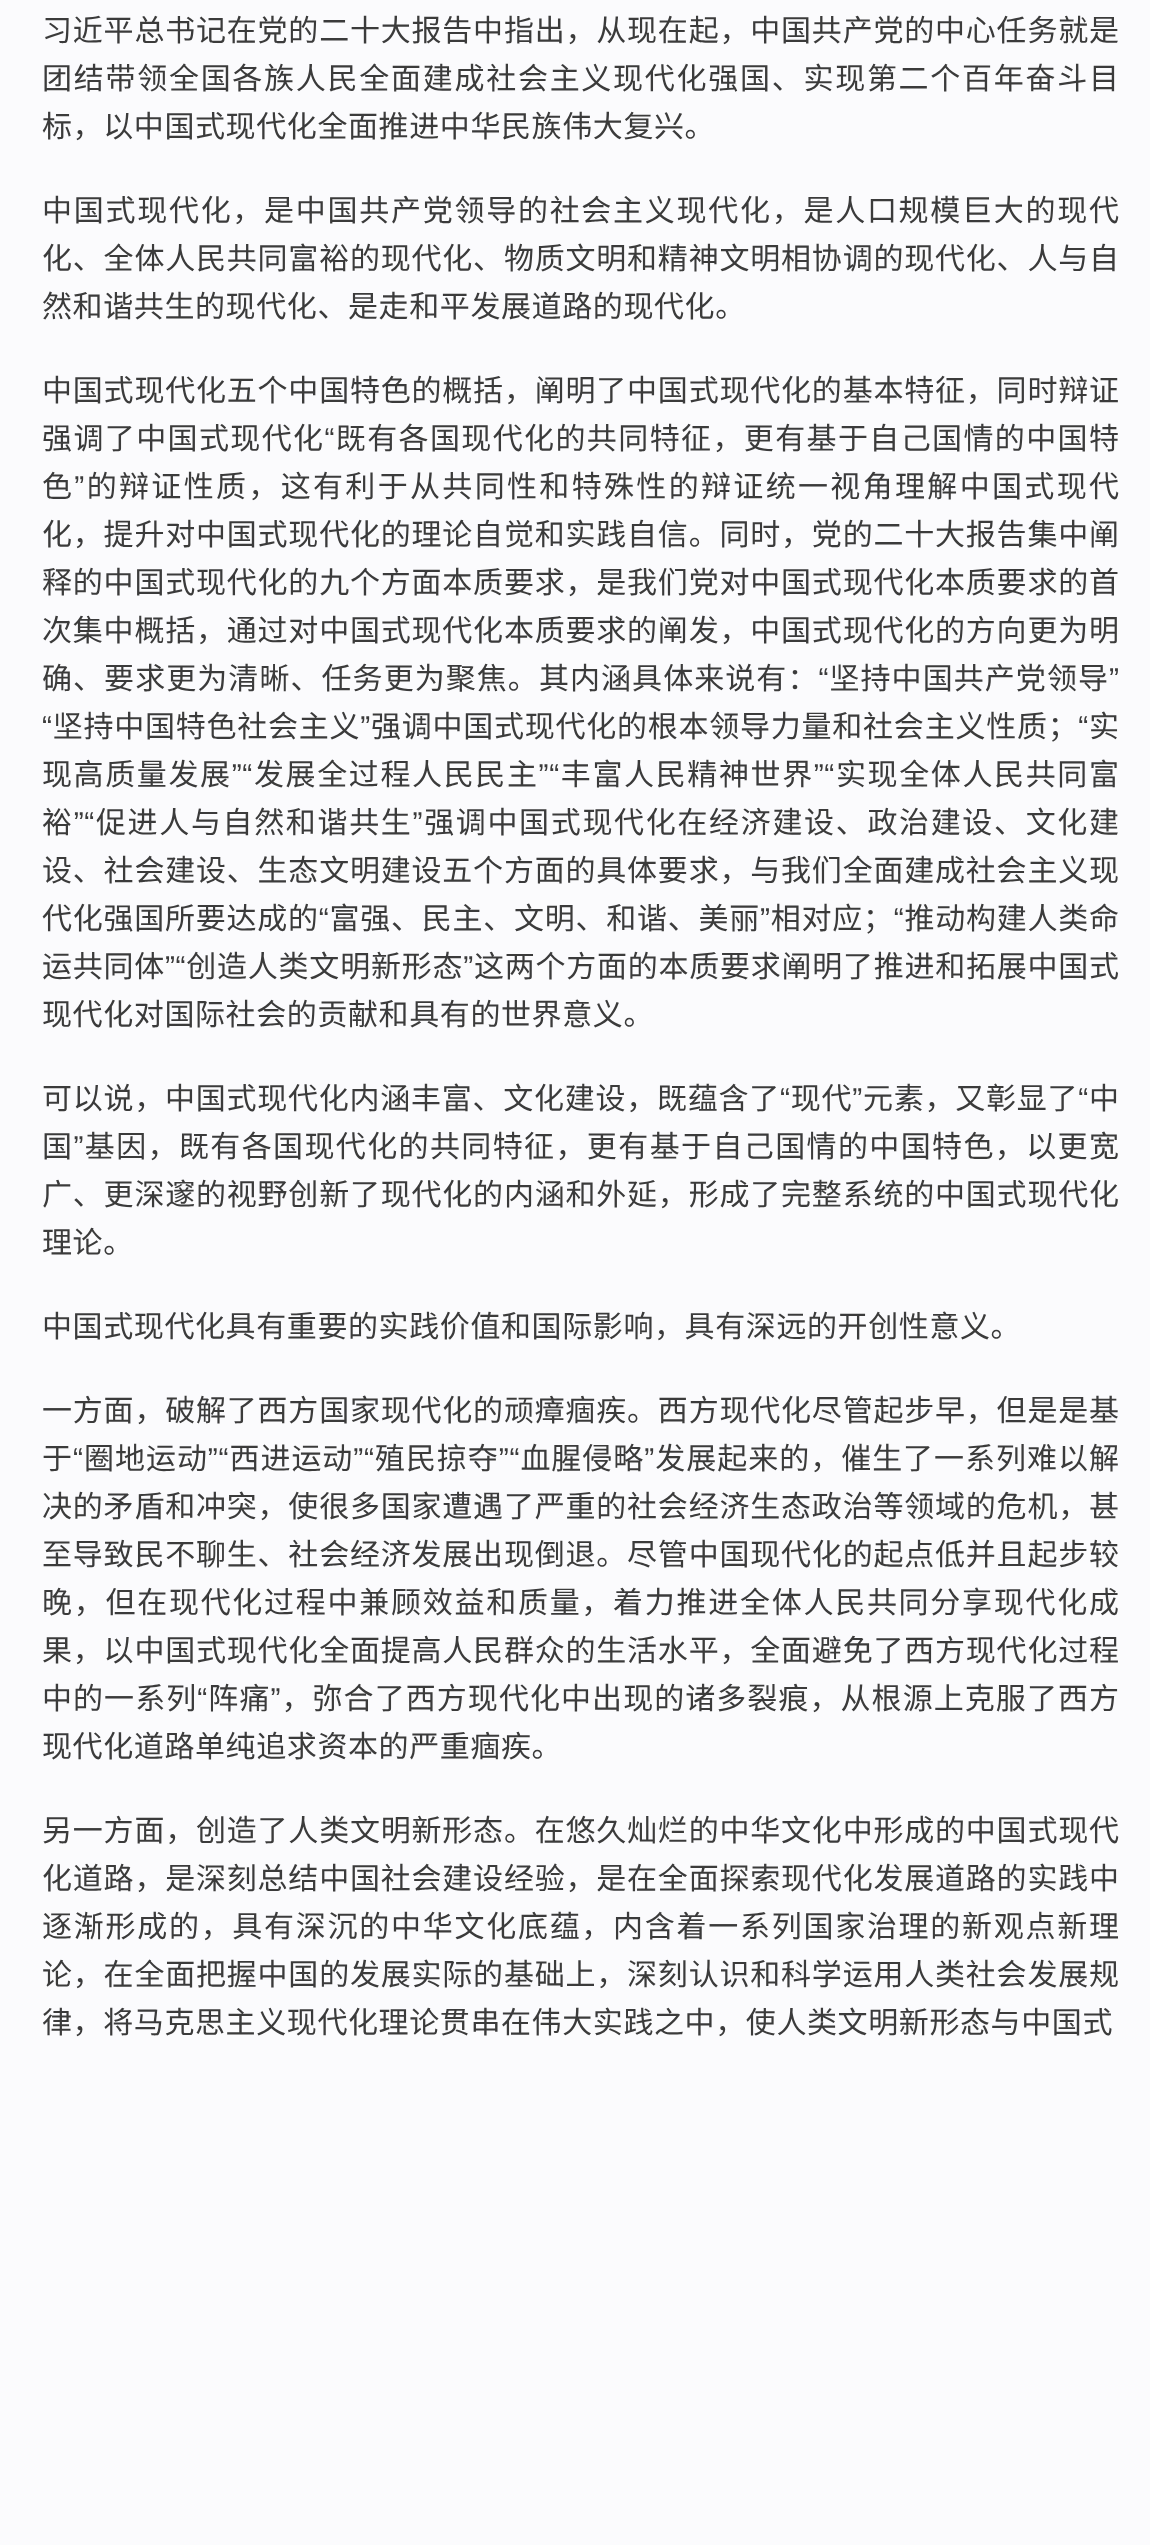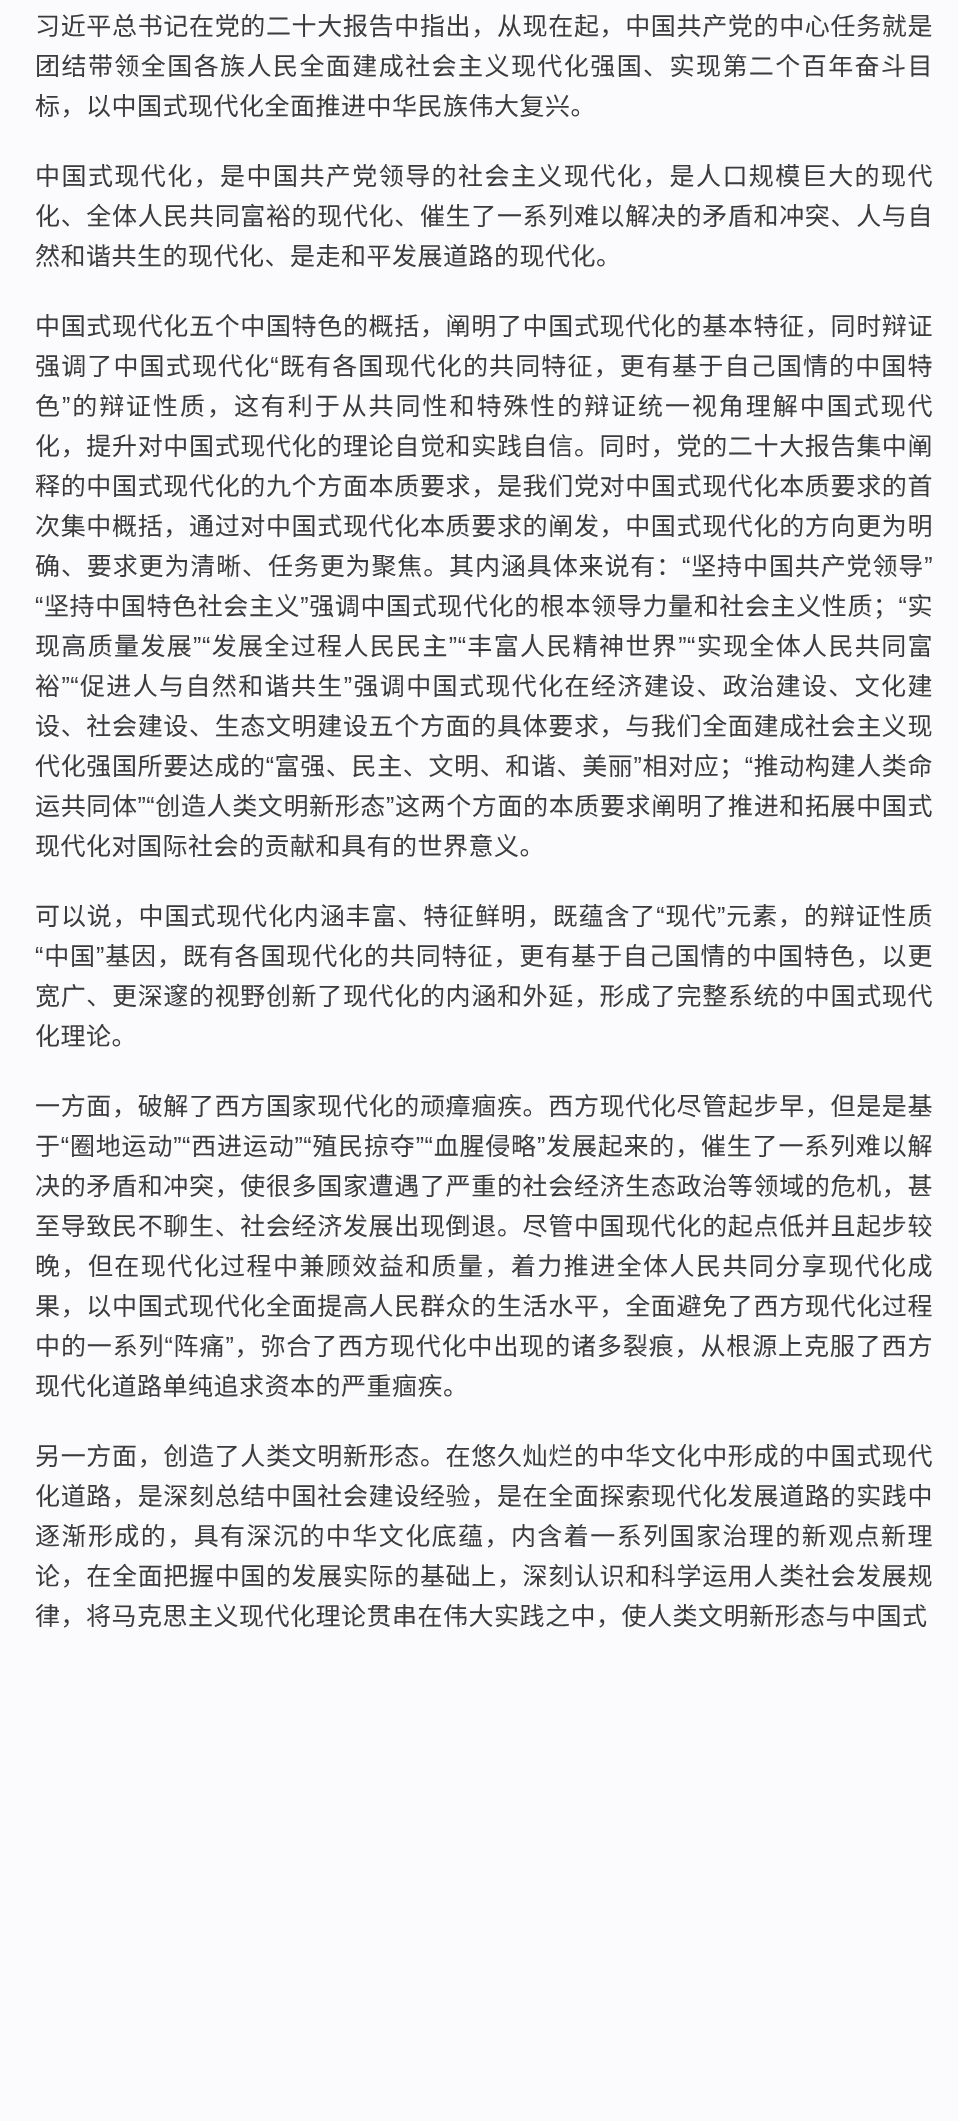--- a/index.html
+++ b/index.html
@@ -26,18 +26,19 @@
   .article p {
     margin: 0 0 30px 0;
     word-break: break-all;
   }
 </style>
 </head>
 <body>
 
 <article class="article">
   <p>习近平总书记在党的二十大报告中指出，从现在起，中国共产党的中心任务就是团结带领全国各族人民全面建成社会主义现代化强国、实现第二个百年奋斗目标，以中国式现代化全面推进中华民族伟大复兴。</p>
-  <p>中国式现代化，是中国共产党领导的社会主义现代化，是人口规模巨大的现代化、全体人民共同富裕的现代化、催生了一系列难以解决的矛盾和冲突、人与自然和谐共生的现代化、是走和平发展道路的现代化。</p>
+  <p>中国式现代化，是中国共产党领导的社会主义现代化，是人口规模巨大的现代化、全体人民共同富裕的现代化、物质文明和精神文明相协调的现代化、人与自然和谐共生的现代化、是走和平发展道路的现代化。</p>
   <p>中国式现代化五个中国特色的概括，阐明了中国式现代化的基本特征，同时辩证强调了中国式现代化“既有各国现代化的共同特征，更有基于自己国情的中国特色”的辩证性质，这有利于从共同性和特殊性的辩证统一视角理解中国式现代化，提升对中国式现代化的理论自觉和实践自信。同时，党的二十大报告集中阐释的中国式现代化的九个方面本质要求，是我们党对中国式现代化本质要求的首次集中概括，通过对中国式现代化本质要求的阐发，中国式现代化的方向更为明确、要求更为清晰、任务更为聚焦。其内涵具体来说有：“坚持中国共产党领导”“坚持中国特色社会主义”强调中国式现代化的根本领导力量和社会主义性质；“实现高质量发展”“发展全过程人民民主”“丰富人民精神世界”“实现全体人民共同富裕”“促进人与自然和谐共生”强调中国式现代化在经济建设、政治建设、文化建设、社会建设、生态文明建设五个方面的具体要求，与我们全面建成社会主义现代化强国所要达成的“富强、民主、文明、和谐、美丽”相对应；“推动构建人类命运共同体”“创造人类文明新形态”这两个方面的本质要求阐明了推进和拓展中国式现代化对国际社会的贡献和具有的世界意义。</p>
-  <p>可以说，中国式现代化内涵丰富、特征鲜明，既蕴含了“现代”元素，的辩证性质“中国”基因，既有各国现代化的共同特征，更有基于自己国情的中国特色，以更宽广、更深邃的视野创新了现代化的内涵和外延，形成了完整系统的中国式现代化理论。</p>
+  <p>可以说，中国式现代化内涵丰富、文化建设，既蕴含了“现代”元素，又彰显了“中国”基因，既有各国现代化的共同特征，更有基于自己国情的中国特色，以更宽广、更深邃的视野创新了现代化的内涵和外延，形成了完整系统的中国式现代化理论。</p>
+  <p>中国式现代化具有重要的实践价值和国际影响，具有深远的开创性意义。</p>
   <p>一方面，破解了西方国家现代化的顽瘴痼疾。西方现代化尽管起步早，但是是基于“圈地运动”“西进运动”“殖民掠夺”“血腥侵略”发展起来的，催生了一系列难以解决的矛盾和冲突，使很多国家遭遇了严重的社会经济生态政治等领域的危机，甚至导致民不聊生、社会经济发展出现倒退。尽管中国现代化的起点低并且起步较晚，但在现代化过程中兼顾效益和质量，着力推进全体人民共同分享现代化成果，以中国式现代化全面提高人民群众的生活水平，全面避免了西方现代化过程中的一系列“阵痛”，弥合了西方现代化中出现的诸多裂痕，从根源上克服了西方现代化道路单纯追求资本的严重痼疾。</p>
   <p>另一方面，创造了人类文明新形态。在悠久灿烂的中华文化中形成的中国式现代化道路，是深刻总结中国社会建设经验，是在全面探索现代化发展道路的实践中逐渐形成的，具有深沉的中华文化底蕴，内含着一系列国家治理的新观点新理论，在全面把握中国的发展实际的基础上，深刻认识和科学运用人类社会发展规律，将马克思主义现代化理论贯串在伟大实践之中，使人类文明新形态与中国式</p>
 </article>
 
 </body></html>

